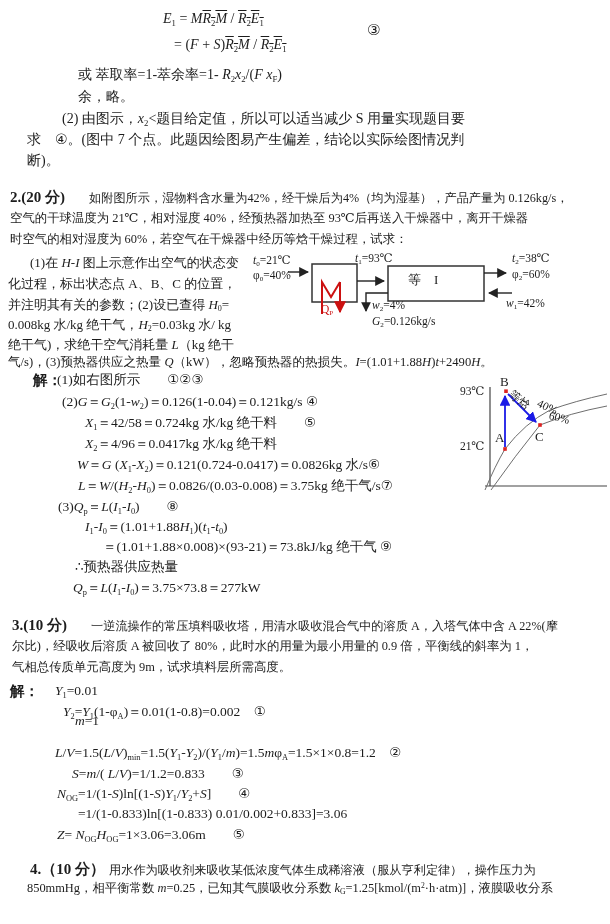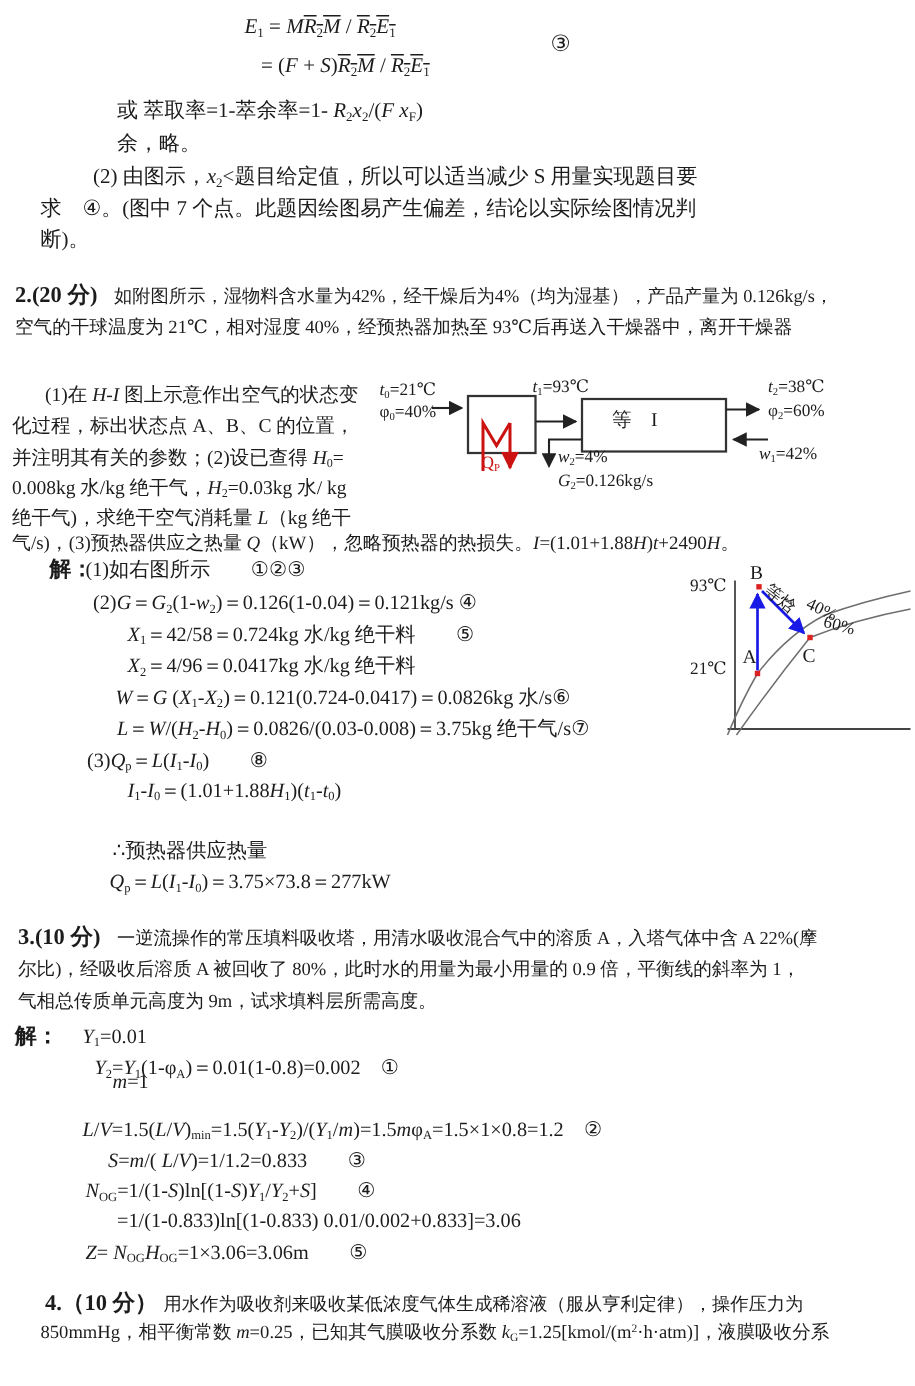--- a/index.html
+++ b/index.html
@@ -8,21 +8,21 @@
   .ln{position:absolute;white-space:nowrap;line-height:1.25;}
   .f14{font-size:14px;}
   .f135{font-size:13.5px;}
   .f13{font-size:13px;}
   .f126{font-size:12.6px;}
   .f124{font-size:12.4px;}
   .f122{font-size:12.2px;}
   .f115{font-size:11.5px;}
   .hd{font-weight:bold;font-size:15px;}
   .jie{font-weight:bold;font-size:14.5px;}
-  .gap{margin-left:7px;}
+  .gap{margin-left:20px;}
   .red{color:#cc1111;}
   .mark{font-size:15px;}
   .rot38{transform:rotate(38deg);transform-origin:left top;}
   .rot25{transform:rotate(25deg);transform-origin:left top;}
   .rot15{transform:rotate(15deg);transform-origin:left top;}
   sub{font-size:62%;vertical-align:-0.3em;line-height:0;}
   sup{font-size:62%;vertical-align:0.55em;line-height:0;}
   .ov{text-decoration:overline;}
   i{font-style:italic;}
   svg{position:absolute;overflow:visible;}
@@ -53,20 +53,21 @@
   <div class="ln f14" style="left:78px;top:88px">余，略。</div>
   <div class="ln f14" style="left:62px;top:110px">(2) 由图示，<i>x</i><sub>2</sub>&lt;题目给定值，所以可以适当减少 S 用量实现题目要</div>
   <div class="ln f14" style="left:27px;top:131px">求　④。(图中 7 个点。此题因绘图易产生偏差，结论以实际绘图情况判</div>
   <div class="ln f14" style="left:27px;top:152px">断)。</div>
 
   <div class="ln" style="left:10px;top:187px">
     <span class="hd">2.(20 分)</span>
     <span class="f122 gap">如附图所示，湿物料含水量为42%，经干燥后为4%（均为湿基），产品产量为 0.126kg/s，</span>
   </div>
   <div class="ln f124" style="left:10px;top:211px">空气的干球温度为 21℃，相对湿度 40%，经预热器加热至 93℃后再送入干燥器中，离开干燥器</div>
+  <div class="ln f124" style="left:10px;top:232px">时空气的相对湿度为 60%，若空气在干燥器中经历等焓干燥过程，试求：</div>
 
   <div class="ln f13" style="left:30px;top:255px">(1)在 <i>H</i>-<i>I</i> 图上示意作出空气的状态变</div>
   <div class="ln f13" style="left:8px;top:276px">化过程，标出状态点 A、B、C 的位置，</div>
   <div class="ln f13" style="left:8px;top:297px">并注明其有关的参数；(2)设已查得 <i>H</i><sub>0</sub>=</div>
   <div class="ln f13" style="left:8px;top:317px">0.008kg 水/kg 绝干气，<i>H</i><sub>2</sub>=0.03kg 水/ kg</div>
   <div class="ln f13" style="left:8px;top:337px">绝干气)，求绝干空气消耗量 <i>L</i>（kg 绝干</div>
   <div class="ln f126" style="left:8px;top:355px">气/s)，(3)预热器供应之热量 <i>Q</i>（kW），忽略预热器的热损失。<i>I</i>=(1.01+1.88<i>H</i>)<i>t</i>+2490<i>H</i>。</div>
 
   <svg style="left:250px;top:250px" width="310" height="80" viewBox="0 0 310 80">
     <line x1="38" y1="22" x2="58" y2="22" stroke="#222" stroke-width="1.4" marker-end="url(#ah-k)"></line>
@@ -92,20 +93,21 @@
 
   <div class="ln jie" style="left:33px;top:371px">解：</div>
   <div class="ln f135" style="left:57px;top:372px">(1)如右图所示　　①②③</div>
   <div class="ln f135" style="left:62px;top:394px">(2)<i>G</i>＝<i>G</i><sub>2</sub>(1-<i>w</i><sub>2</sub>)＝0.126(1-0.04)＝0.121kg/s ④</div>
   <div class="ln f135" style="left:85px;top:415px"><i>X</i><sub>1</sub>＝42/58＝0.724kg 水/kg 绝干料　　⑤</div>
   <div class="ln f135" style="left:85px;top:436px"><i>X</i><sub>2</sub>＝4/96＝0.0417kg 水/kg 绝干料</div>
   <div class="ln f135" style="left:77px;top:457px"><i>W</i>＝<i>G</i> (<i>X</i><sub>1</sub>-<i>X</i><sub>2</sub>)＝0.121(0.724-0.0417)＝0.0826kg 水/s⑥</div>
   <div class="ln f135" style="left:78px;top:478px"><i>L</i>＝<i>W</i>/(<i>H</i><sub>2</sub>-<i>H</i><sub>0</sub>)＝0.0826/(0.03-0.008)＝3.75kg 绝干气/s⑦</div>
   <div class="ln f135" style="left:58px;top:499px">(3)<i>Q</i><sub>p</sub>＝<i>L</i>(<i>I</i><sub>1</sub>-<i>I</i><sub>0</sub>)　　⑧</div>
   <div class="ln f135" style="left:85px;top:519px"><i>I</i><sub>1</sub>-<i>I</i><sub>0</sub>＝(1.01+1.88<i>H</i><sub>1</sub>)(<i>t</i><sub>1</sub>-<i>t</i><sub>0</sub>)</div>
+  <div class="ln f135" style="left:103px;top:539px">＝(1.01+1.88×0.008)×(93-21)＝73.8kJ/kg 绝干气 ⑨</div>
   <div class="ln f135" style="left:75px;top:559px">∴预热器供应热量</div>
   <div class="ln f135" style="left:73px;top:580px"><i>Q</i><sub>p</sub>＝<i>L</i>(<i>I</i><sub>1</sub>-<i>I</i><sub>0</sub>)＝3.75×73.8＝277kW</div>
 
   <svg style="left:455px;top:368px" width="155" height="145" viewBox="0 0 155 145">
     <line x1="35" y1="19" x2="35" y2="118" stroke="#444" stroke-width="1.2"></line>
     <line x1="30" y1="118" x2="152" y2="118" stroke="#444" stroke-width="1.2"></line>
     <path d="M30,122 Q40,98 50,81 Q70,55 95,42 Q120,33 152,26" fill="none" stroke="#6e6e6e" stroke-width="1"></path>
     <path d="M36,122 Q60,88 85,57 Q115,45 152,38" fill="none" stroke="#6e6e6e" stroke-width="1"></path>
     <line x1="50" y1="79" x2="50" y2="28" stroke="#1a1ae6" stroke-width="1.8" marker-end="url(#ah-b)"></line>
     <line x1="53" y1="26" x2="81" y2="54" stroke="#1a1ae6" stroke-width="1.8" marker-end="url(#ah-b)"></line>

